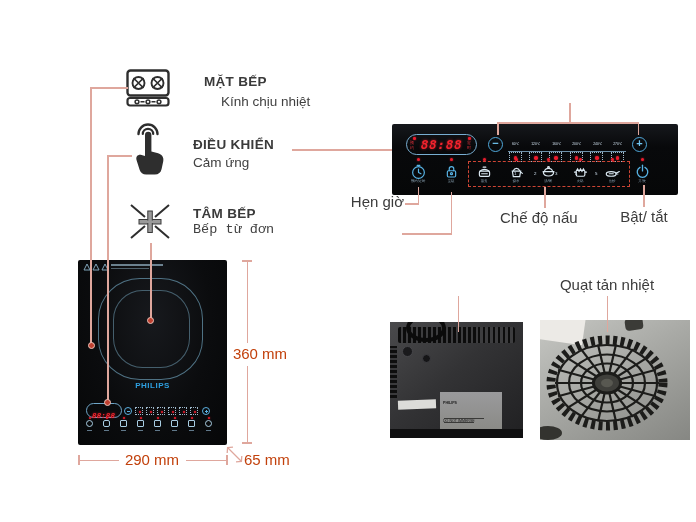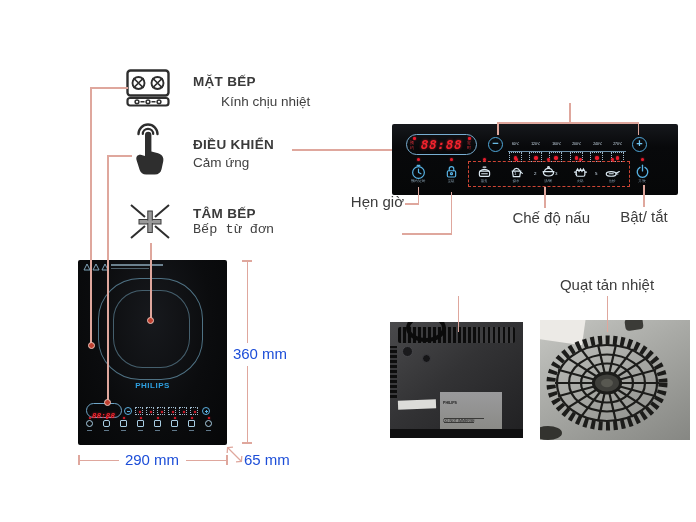--- a/index.html
+++ b/index.html
@@ -5,21 +5,21 @@
   html,body{margin:0;padding:0;background:#fff;}
   .canvas{position:relative;width:696px;height:522px;background:#fff;overflow:hidden;
           font-family:"Liberation Sans",sans-serif;}
   .abs{position:absolute;}
   .line{position:absolute;background:#dfa79d;}
   .cdot{position:absolute;width:7px;height:7px;border-radius:50%;background:#bf4030;
         border:1px solid #ecc2b8;box-sizing:border-box;z-index:30;}
   .feat-title{font-size:13.5px;font-weight:bold;color:#3a3a3a;letter-spacing:.3px;}
   .feat-sub{font-size:13.5px;color:#414141;}
   .ann{font-size:15px;color:#3c3c3c;line-height:17px;}
-  .dim{font-size:15px;color:#1d4ed8;}
+  .dim{font-size:15px;color:#c2410c;}
   
   .panel{position:absolute;background:linear-gradient(180deg,#16181c,#08090b 32%,#060708);
          border-radius:2px;z-index:5;}
   .disp{position:absolute;border:1.5px solid #78aed2;border-radius:12px;box-sizing:border-box;
         display:flex;align-items:center;justify-content:center;gap:2px;}
   .digits{font-family:"DejaVu Sans Mono",monospace;font-style:italic;font-weight:bold;
           color:#f3232d;text-shadow:0 0 3px rgba(243,35,45,.7);}
   .sidetag{display:inline-block;font-size:8px;color:#e0303a;transform:scale(.5);}
   .rdot{position:absolute;border-radius:50%;background:#ea1c2d;box-shadow:0 0 2px rgba(234,28,45,.8);}
   .cbtn{position:absolute;width:15px;height:15px;border:1.6px solid #4fa8da;border-radius:50%;
@@ -63,21 +63,21 @@
     <circle cx="12.5" cy="14" r="6" fill="none" stroke="#2e2e2e" stroke-width="1.9"></circle>
     <path d="M7.5 9 L17.5 19 M17.5 9 L7.5 19" stroke="#2e2e2e" stroke-width="1.7" fill="none"></path>
     <circle cx="31.5" cy="14" r="6" fill="none" stroke="#2e2e2e" stroke-width="1.9"></circle>
     <path d="M26.5 9 L36.5 19 M36.5 9 L26.5 19" stroke="#2e2e2e" stroke-width="1.7" fill="none"></path>
     <rect x="1.5" y="29" width="41" height="7.5" rx="2.5" fill="none" stroke="#2e2e2e" stroke-width="2.2"></rect>
     <circle cx="11" cy="32.8" r="1.9" fill="none" stroke="#2e2e2e" stroke-width="1.5"></circle>
     <circle cx="22" cy="32.8" r="1.9" fill="none" stroke="#2e2e2e" stroke-width="1.5"></circle>
     <circle cx="33" cy="32.8" r="1.9" fill="none" stroke="#2e2e2e" stroke-width="1.5"></circle>
     <path d="M14.5 32.8 h4 M25.5 32.8 h4" stroke="#2e2e2e" stroke-width="1.5"></path>
   </svg>
-  <div class="abs feat-title" style="left:193px;top:74px;">MẶT BẾP</div>
+  <div class="abs feat-title" style="left:204px;top:74px;">MẶT BẾP</div>
   <div class="abs feat-sub" style="left:193px;top:94px;margin-left:28px;">Kính chịu nhiệt</div>
 
   <svg class="abs" style="left:129px;top:121px;" width="38" height="58" viewBox="0 0 38 58">
     <path d="M9.5 13 a9.5 9.5 0 0 1 19 0" fill="none" stroke="#2e2e2e" stroke-width="2.4" stroke-linecap="round"></path>
     <path d="M13.8 13 a5.2 5.2 0 0 1 10.4 0" fill="none" stroke="#2e2e2e" stroke-width="2.2" stroke-linecap="round"></path>
     <path d="M16 14 a3.2 3.2 0 0 1 6.4 0 l0 16.5 5.8 1.5 c4.6 1.2 7 4 6 8.6 l-1.6 7.4 c-.8 3.6 -3 5.5 -6.8 5.5 l-8.6 0 c-3.4 0 -5.6 -1.6 -6.6 -4.8 l-3 -9.4 c-1.2 -3.8 1.6 -6.2 5 -5.2 l3.4 1 Z" fill="#2e2e2e"></path>
   </svg>
   <div class="abs feat-title" style="left:193px;top:137px;">ĐIỀU KHIỂN</div>
   <div class="abs feat-sub" style="left:193px;top:155px;">Cảm ứng</div>
 
@@ -379,17 +379,17 @@
   <div class="line" style="left:402px;top:233px;width:50px;height:1.5px;z-index:20;"></div>
   <div class="line" style="left:450.5px;top:192px;width:1.5px;height:42.5px;z-index:20;"></div>
 
   <div class="line" style="left:544px;top:187px;width:1.5px;height:21px;z-index:20;"></div>
   <div class="line" style="left:643px;top:185px;width:1.5px;height:22px;z-index:20;"></div>
 
   <div class="line" style="left:457.5px;top:296px;width:1.5px;height:36px;z-index:20;"></div>
   <div class="line" style="left:606.5px;top:296px;width:1.5px;height:36px;z-index:20;"></div>
 
   <div class="abs ann" style="left:336px;top:193px;width:68px;text-align:right;">Hẹn giờ</div>
-  <div class="abs ann" style="left:500px;top:209px;width:90px;text-align:right;">Chế độ nấu</div>
+  <div class="abs ann" style="left:500px;top:209px;width:90px;text-align:left;">Chế độ nấu</div>
   <div class="abs ann" style="left:610px;top:208px;width:68px;text-align:center;">Bật/ tắt</div>
   <div class="abs ann" style="left:547px;top:276px;width:120px;text-align:center;">Quạt tản nhiệt</div>
 
 </div>
 
 </body></html>

